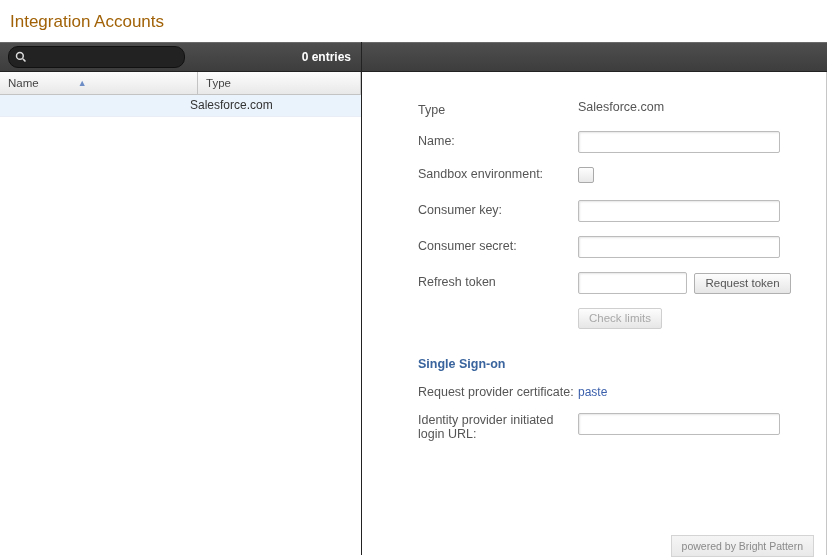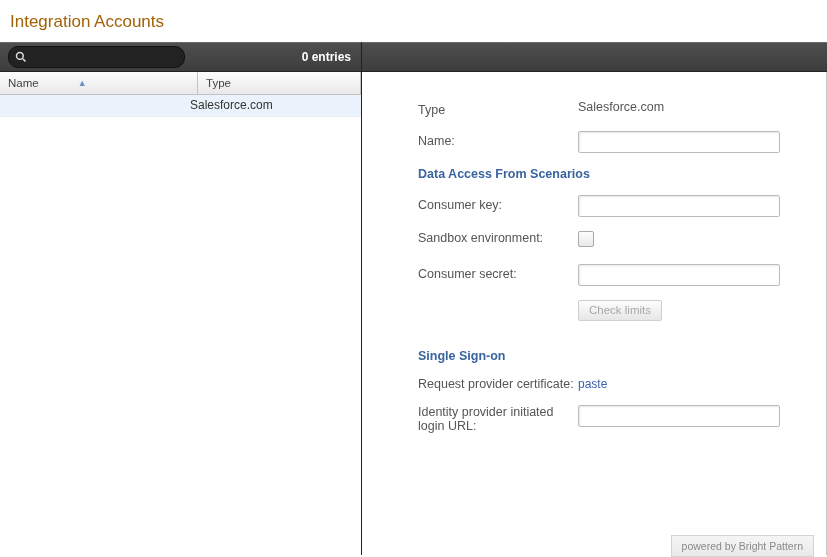--- a/index.html
+++ b/index.html
@@ -208,37 +208,43 @@
         <div class="form-row">
           <div class="fl">Type</div>
           <div class="fv">Salesforce.com</div>
         </div>
 
         <div class="form-row">
           <div class="fl">Name:</div>
           <div class="fv"><input type="text" value="" style=""></div>
         </div>
 
-        <div class="section-title">Data Access From Scenarios</div>
-
-        <div class="form-row">
-          <div class="fl">Consumer key:</div>
-          <div class="fv"><input type="text" value="" style=""></div>
-        </div>
 
         <div class="form-row">
           <div class="fl" style="padding-top:0">Sandbox environment:</div>
           <div class="fv"><span class="checkbox"></span></div>
         </div>
 
         <div class="form-row">
+          <div class="fl">Consumer key:</div>
+          <div class="fv"><input type="text" value="" style=""></div>
+        </div>
+
+        <div class="form-row">
           <div class="fl">Consumer secret:</div>
           <div class="fv"><input type="text" value="" style=""></div>
         </div>
 
+        <div class="form-row">
+          <div class="fl">Refresh token</div>
+          <div class="fv">
+            <input type="text" class="short" value="" style="">
+            <span class="btn" style="margin-left:4px">Request token</span>
+          </div>
+        </div>
 
         <div class="form-row">
           <div class="fl"></div>
           <div class="fv">
             <span class="btn disabled">Check limits</span>
           </div>
         </div>
 
         <div style="height:8px"></div>
         <div class="section-title">Single Sign-on</div>

